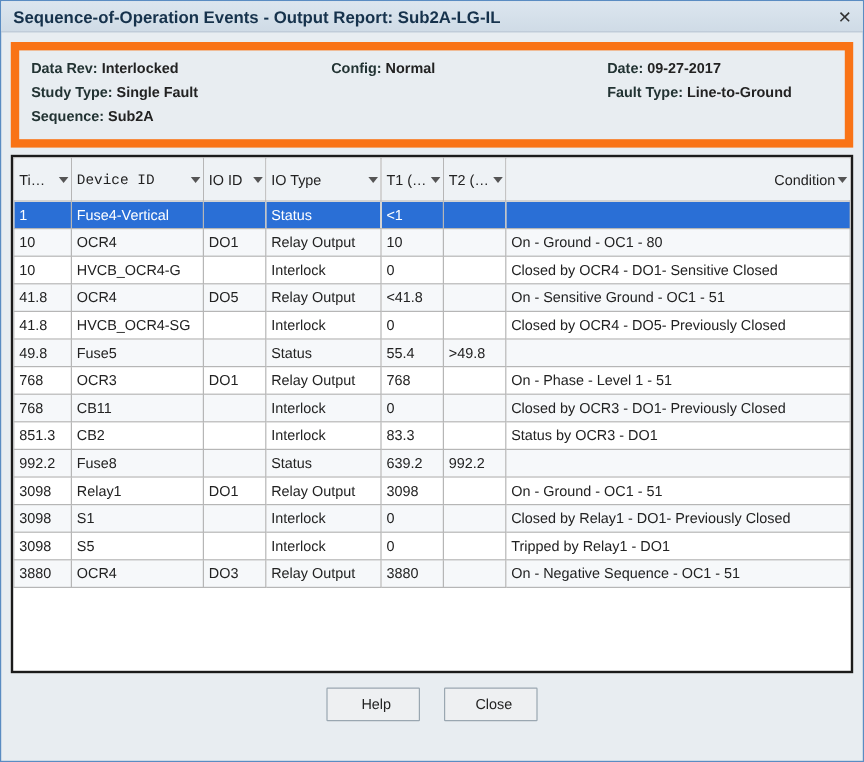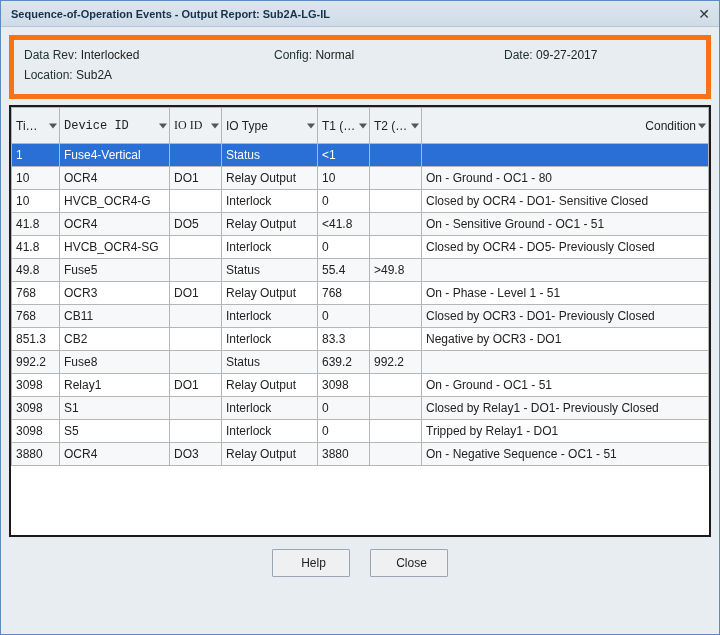--- a/index.html
+++ b/index.html
@@ -22,34 +22,35 @@
     background: linear-gradient(#dce6ef, #cfdbe6);
     border-bottom: 1px solid #b7c5d4;
     display: flex;
     align-items: center;
     justify-content: space-between;
     padding: 0 6px 0 10px;
   }
   .titlebar-title {
     font-weight: bold;
     color: #16324c;
-    font-size: 11px;
+    font-size: 14px;
   }
   .titlebar-close {
     width: 18px; height: 18px;
     display: flex; align-items: center; justify-content: center;
     font-size: 14px; line-height: 1;
     color: #333;
     cursor: pointer;
   }
   .info-panel {
     margin: 8px 8px 6px 8px;
-    border: 5px solid #f97316;
+    border: 7px solid #f97316;
     background: #e8edf1;
     padding: 8px 10px 6px 10px;
+    font-weight: bold;
   }
   .info-row {
     display: flex;
     margin-bottom: 6px;
   }
   .info-col1 { width: 250px; }
   .info-col2 { width: 230px; }
   .info-col3 { flex: 1; }
   .info-label { color: #233; }
   .table-wrap {
@@ -93,21 +94,21 @@
     border-top: 5px solid #555;
   }
   tbody tr:nth-child(odd) td { background: #fff; }
   tbody tr:nth-child(even) td { background: #f6f8fa; }
   tbody tr.selected td {
     background: #2a6fd6;
     color: #fff;
   }
   .col-time  { width: 48px; }
   .col-dev   { width: 110px; font-family: Liberation Mono, monospace; }
-  .col-ioid  { width: 52px; font-family: Liberation Serif, serif; }
+  .col-ioid  { width: 52px; }
   .col-iotype{ width: 96px; }
   .col-t1    { width: 52px; }
   .col-t2    { width: 52px; }
   .col-cond  { width: auto; }
   th.col-cond { text-align: right; }
   .button-row {
     display: flex;
     justify-content: center;
     gap: 20px;
     padding: 12px 0 0 0;
@@ -144,21 +145,32 @@
         <span class="info-label">Config:</span>
         <span>Normal</span>
       </div>
       <div class="info-col3">
         <span class="info-label">Date:</span>
         <span>09-27-2017</span>
       </div>
     </div>
     <div class="info-row">
       <div class="info-col1">
-        <span class="info-label">Location:</span>
+        <span class="info-label">Study Type:</span>
+        <span>Single Fault</span>
+      </div>
+      <div class="info-col2"></div>
+      <div class="info-col3">
+        <span class="info-label">Fault Type:</span>
+        <span>Line-to-Ground</span>
+      </div>
+    </div>
+    <div class="info-row">
+      <div class="info-col1">
+        <span class="info-label">Sequence:</span>
         <span>Sub2A</span>
       </div>
     </div>
   </div>
 
   <div class="table-wrap">
     <table>
       <colgroup>
         <col class="col-time">
           <col class="col-dev">
@@ -252,21 +264,21 @@
             <td></td>
             <td>Closed by OCR3 - DO1- Previously Closed</td>
           </tr>
           <tr>
             <td>851.3</td>
             <td>CB2</td>
             <td></td>
             <td>Interlock</td>
             <td>83.3</td>
             <td></td>
-            <td>Negative by OCR3 - DO1</td>
+            <td>Status by OCR3 - DO1</td>
           </tr>
           <tr>
             <td>992.2</td>
             <td>Fuse8</td>
             <td></td>
             <td>Status</td>
             <td>639.2</td>
             <td>992.2</td>
             <td></td>
           </tr>

